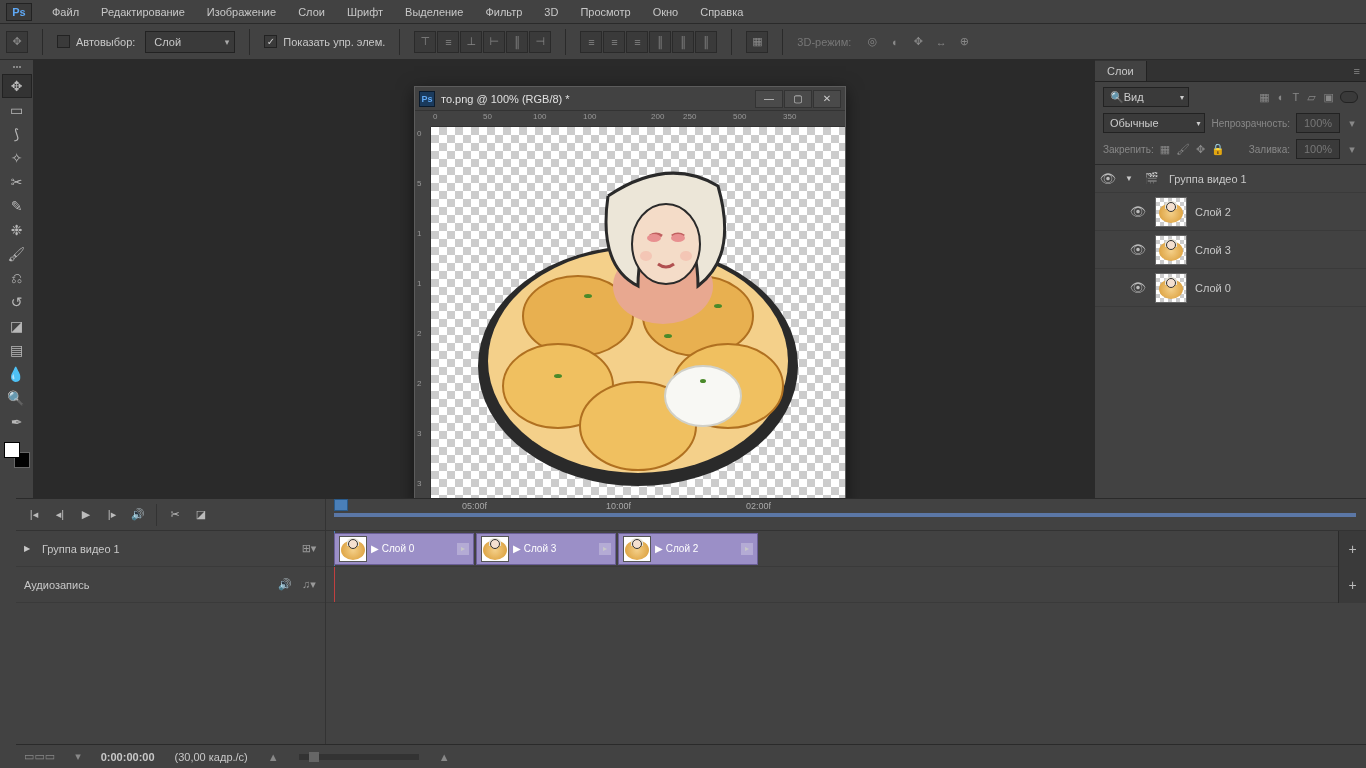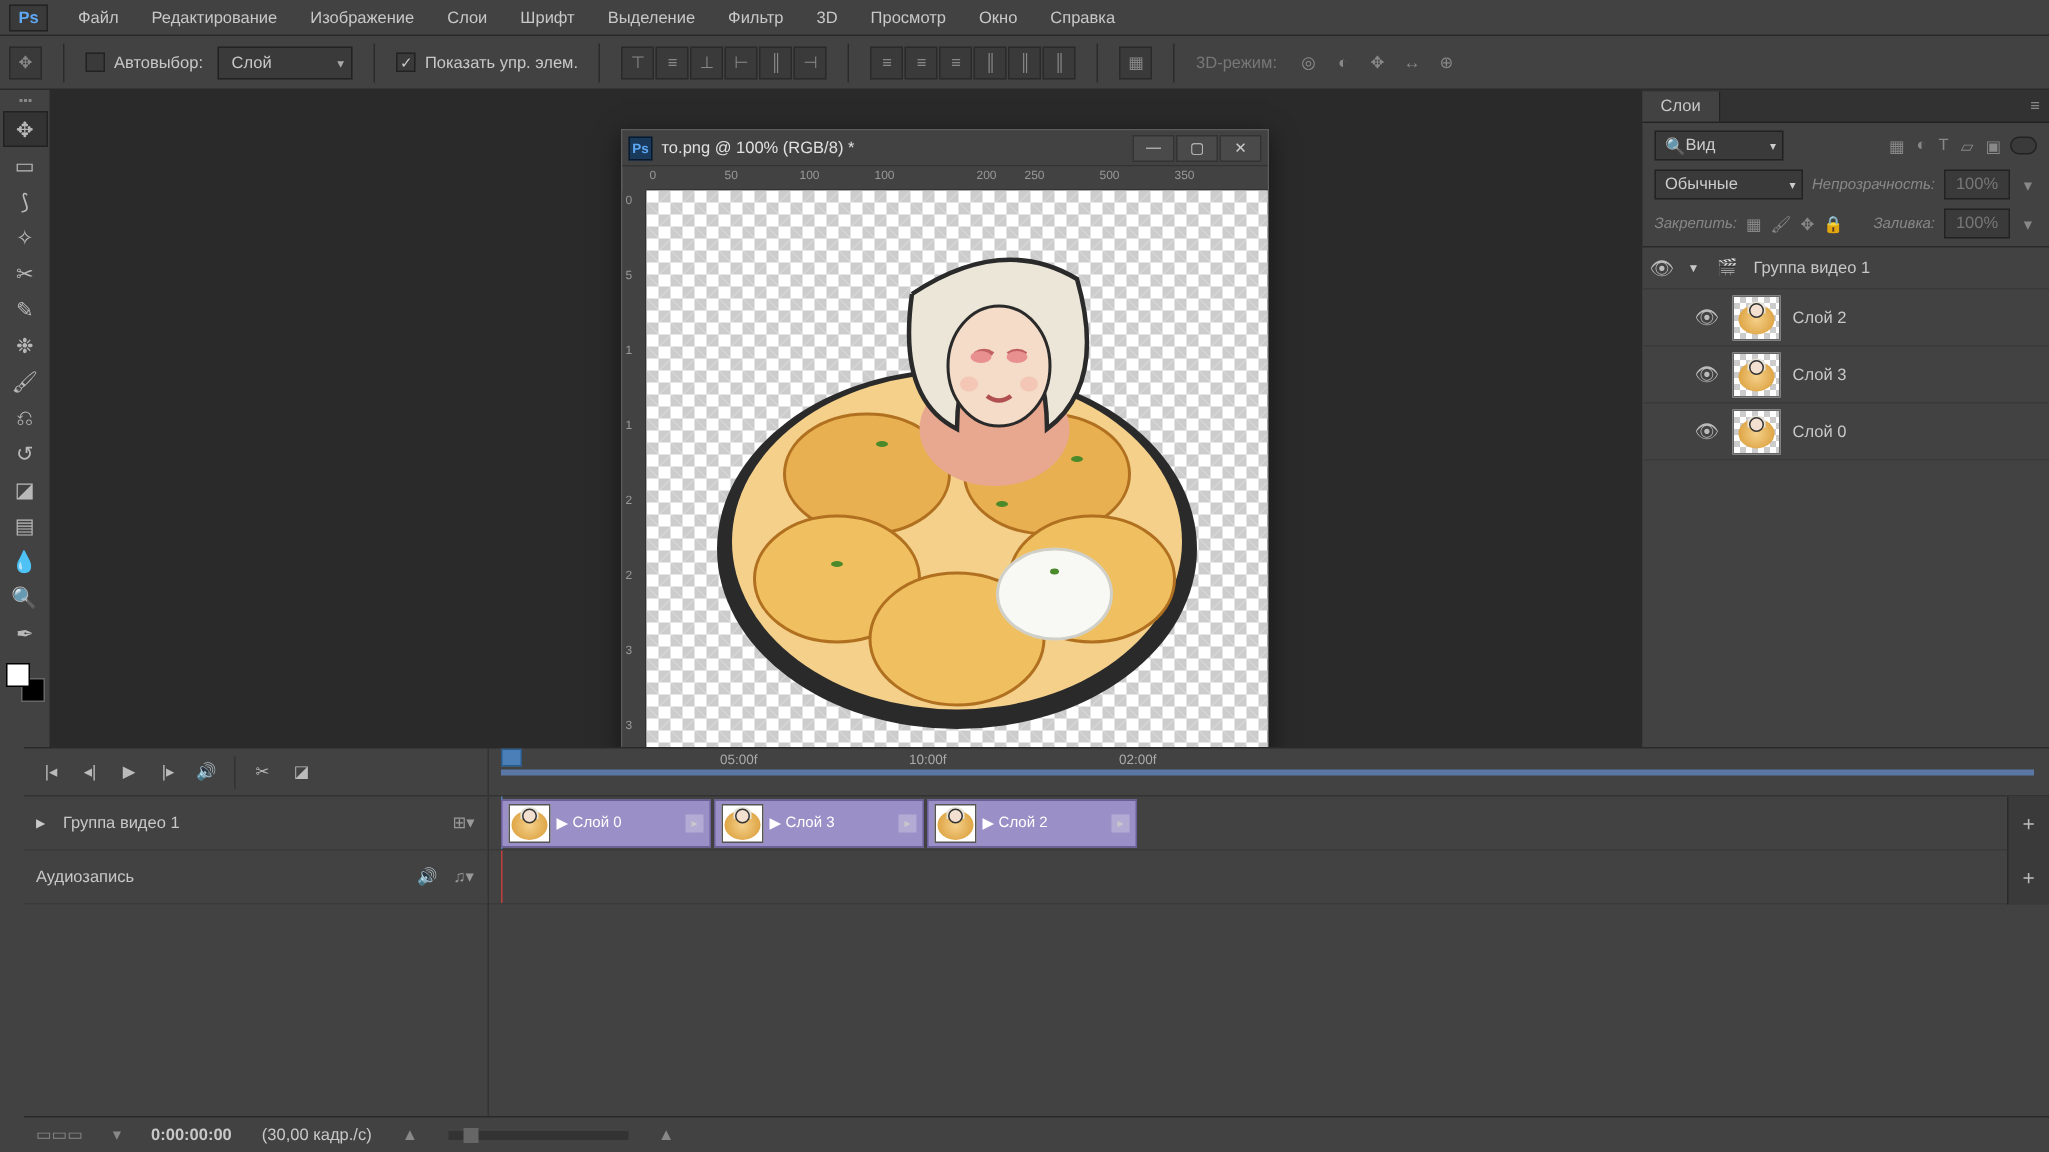--- a/index.html
+++ b/index.html
@@ -50,21 +50,21 @@
 .docwin .canvas { flex:1; background-image: linear-gradient(45deg,#ccc 25%,transparent 25%),linear-gradient(-45deg,#ccc 25%,transparent 25%),linear-gradient(45deg,transparent 75%,#ccc 75%),linear-gradient(-45deg,transparent 75%,#ccc 75%); background-size:16px 16px; background-position:0 0,0 8px,8px -8px,-8px 0; background-color:#fff; position:relative; overflow:hidden;}
 .docwin .artwork { position:absolute; inset:0; display:flex; align-items:center; justify-content:center;}
 
 
 .rightcol { width:272px; background:#424242; border-left:1px solid #2a2a2a; display:flex; flex-direction:column;}
 .panel-tab { height:22px; background:#323232; border-bottom:1px solid #222; display:flex; align-items:center;}
 .panel-tab .tab { padding:4px 12px; background:#424242; border-right:1px solid #222; font-size:11px;}
 .panel-tab .grip { margin-left:auto; padding:0 6px; color:#888;}
 .layers-opts { padding:4px 8px; display:flex; flex-direction:column; gap:4px;}
 .layers-opts .row { display:flex; align-items:center; gap:6px; height:22px;}
-.layers-opts .row .lab { color:#888; font-size:10px;font-style:italic;}
+.layers-opts .row .lab { color:#888; font-size:10px;}
 .layers-opts .ddw { background:#3a3a3a; border:1px solid #222; height:20px; flex:1; display:flex; align-items:center; padding:0 16px 0 6px; position:relative; color:#ccc;}
 .layers-opts .ddw::after{content:"▾"; position:absolute; right:4px; font-size:8px;}
 .layers-opts .numbox { width:44px; height:20px; background:#3a3a3a; border:1px solid #222; display:flex; align-items:center; justify-content:center; color:#777;}
 .layers-opts .lockicons { display:flex; gap:6px; color:#888; font-size:11px;}
 .layers-list { flex:1; background:#424242; border-top:1px solid #2a2a2a; overflow:auto;}
 .layer-row { height:38px; display:flex; align-items:center; gap:8px; padding:0 4px; border-bottom:1px solid #3a3a3a;}
 .layer-row.group { height:28px;}
 .layer-row .vis { width:18px; text-align:center; font-size:13px; color:#bbb;}
 .layer-row .expand { width:10px; font-size:8px;}
 .layer-row .thumb { width:32px; height:30px; border:1px solid #666; background:#fff; background-image: linear-gradient(45deg,#ccc 25%,transparent 25%),linear-gradient(-45deg,#ccc 25%,transparent 25%),linear-gradient(45deg,transparent 75%,#ccc 75%),linear-gradient(-45deg,transparent 75%,#ccc 75%); background-size:8px 8px; background-position:0 0,0 4px,4px -4px,-4px 0; display:flex; align-items:center; justify-content:center;}
@@ -378,21 +378,21 @@
         <span>Аудиозапись</span>
         <span class="spacer"></span>
         <span class="ticon">🔊</span>
         <span class="ticon">♫▾</span>
       </div>
     </div>
     <div class="tl-right">
       <div class="tl-ruler">
         <div class="playhead"></div>
         <div class="wa"></div>
-        <span class="tick" style="left:154px">05:00f</span>
+        <span class="tick" style="left:136px">05:00f</span>
         <span class="tick" style="left:280px">10:00f</span>
         <span class="tick" style="left:420px">02:00f</span>
       </div>
       <div class="tl-track">
         <div class="playline"></div>
         <div class="clip" style="width:140px">
           <div class="cthumb">
               <div class="mini-art">
                 <div class="plate"></div>
                 <div class="hair"></div>

